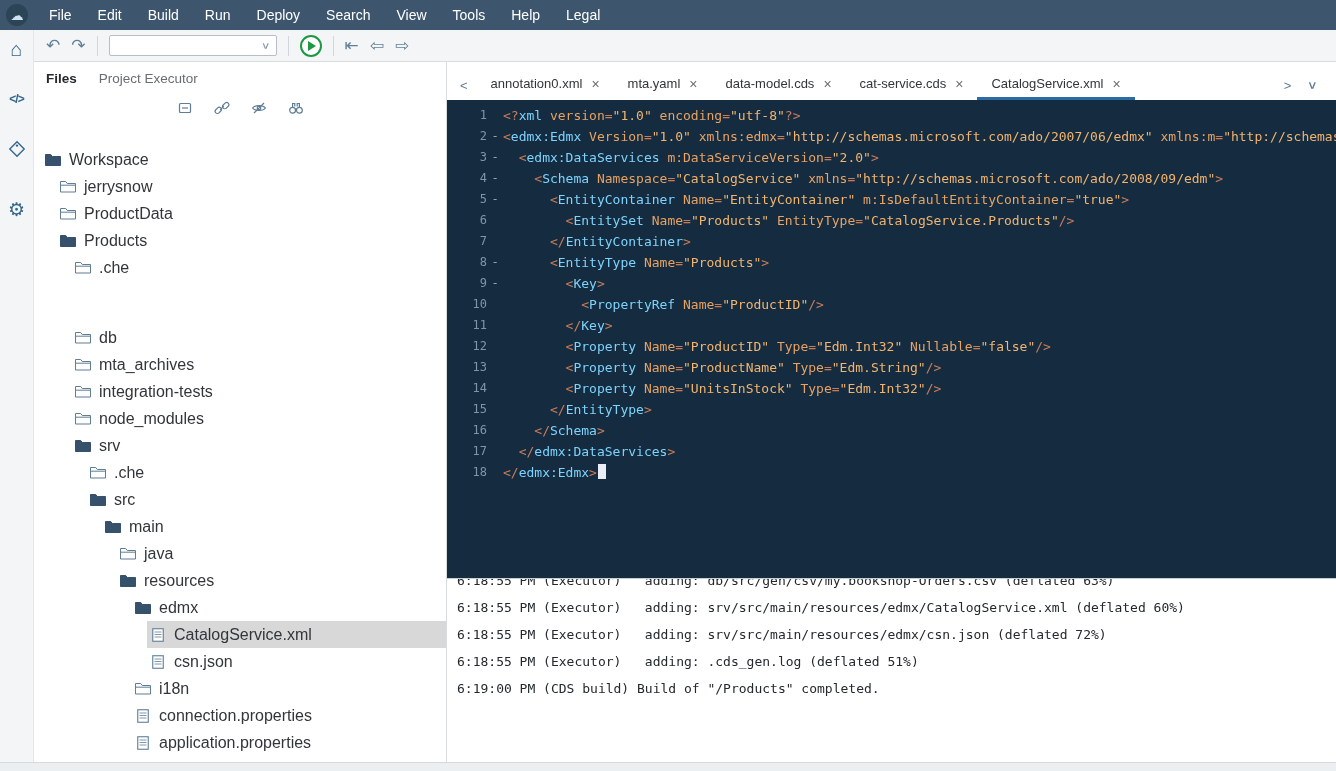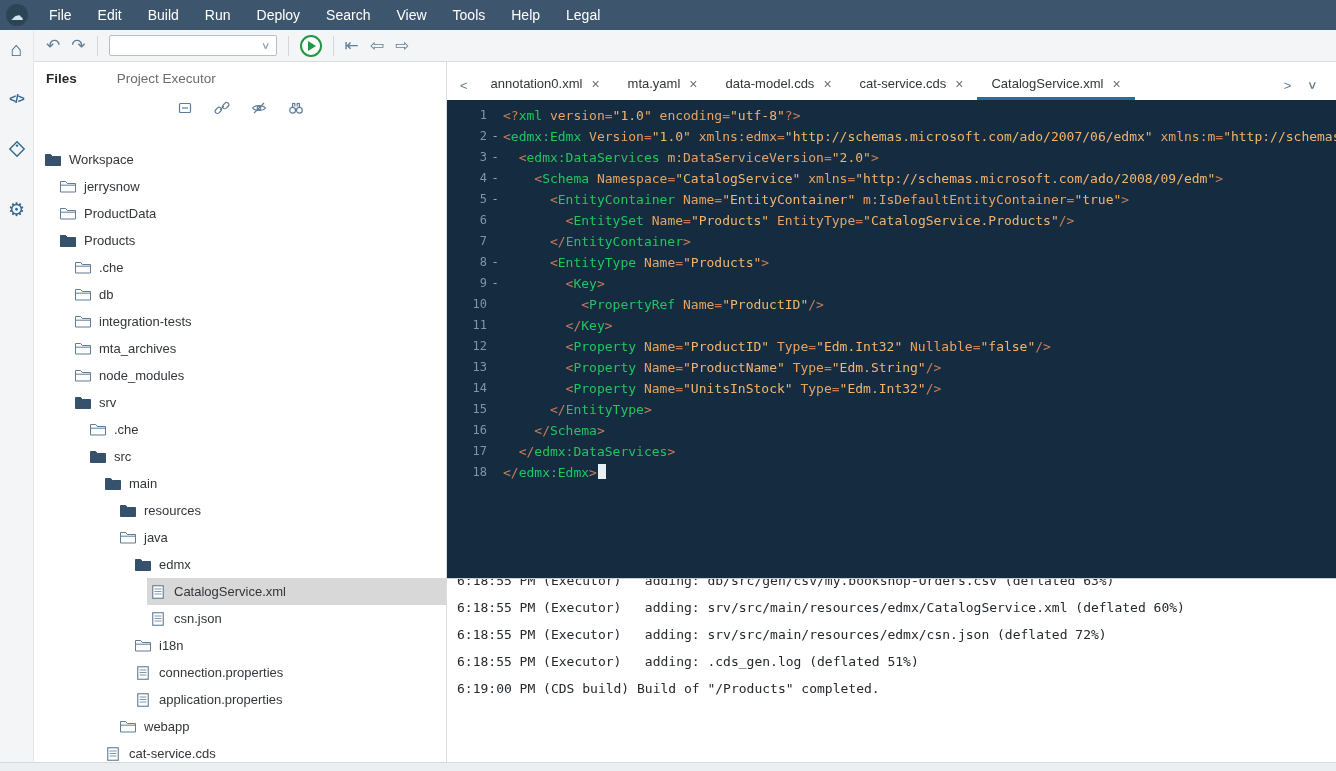--- a/index.html
+++ b/index.html
@@ -38,29 +38,29 @@
   .play-btn { width:22px; height:22px; border-radius:50%; border:2px solid #1f9843; display:flex;
     align-items:center; justify-content:center; background:#fff; cursor:pointer; }
   .play-tri { width:0; height:0; border-left:8px solid #1f9843; border-top:5px solid transparent;
     border-bottom:5px solid transparent; margin-left:2px; }
 
   .content-row { flex:1; display:flex; min-height:0; }
 
   
   .explorer { flex:0 0 413px; border-right:1px solid #d9dde0; display:flex; flex-direction:column;
     background:#fff; min-height:0; overflow:hidden; }
-  .explorer-tabs { flex:0 0 32px; display:flex; align-items:center; gap:40px; padding-left:12px;text-align:center; }
+  .explorer-tabs { flex:0 0 32px; display:flex; align-items:center; gap:22px; padding-left:12px;text-align:center; }
   .explorer-tab { font-size:13.5px; color:#6a6d70; cursor:pointer; }
   .explorer-tab.active { color:#26292c; font-weight:bold; }
   .explorer-actions { flex:0 0 28px; display:flex; align-items:center; justify-content:flex-end;
     gap:21px; padding-right:142px; }
   .action-icon { cursor:pointer; display:flex; }
   .action-icon svg * { stroke:#5f7d96; fill:none; stroke-width:1.2; }
   .tree { flex:1; overflow:hidden; padding-top:24px; }
-  .tree-row { height:27px; display:flex; align-items:center; font-size:13px; color:#32363a; cursor:pointer; }
+  .tree-row { height:27px; display:flex; align-items:center; font-size:16px; color:#32363a; cursor:pointer; }
   .tree-inner { display:flex; align-items:center; gap:8px; flex:1; height:100%; padding-left:2px; }
   .tree-row.selected .tree-inner { background:#d8d8d8; }
   .tree-icon { width:17px; display:flex; justify-content:center; }
   .tree-label { white-space:nowrap; }
 
   
   .editor-col { flex:1; display:flex; flex-direction:column; min-width:0; background:#fff; }
   .tabbar { flex:0 0 38px; display:flex; align-items:flex-end; padding:0 10px 0 4px; }
   .tabbar-inner { display:flex; align-items:center; height:30px; flex:1; min-width:0; }
   .tab-chev { color:#5f7d96; font-size:13px; padding:0 9px; cursor:pointer; }
@@ -69,21 +69,21 @@
   .ed-tab.active { border-bottom-color:#2b6ca3; }
   .ed-tab .close { color:#6a6d70; font-size:14px; }
   .tab-spacer { flex:1; }
 
   .code-area { flex:0 0 478px; background:#152c40; overflow:hidden; padding-top:5px;
     font-family:"DejaVu Sans Mono","Liberation Mono",monospace; cursor:text; }
   .code-row { display:flex; height:21px; line-height:21px; white-space:pre; }
   .gutter { flex:0 0 40px; text-align:right; color:#7d96aa; font-size:12px; }
   .fold { flex:0 0 16px; text-align:center; color:#8fa6b8; font-size:12px; }
   .code-text { font-size:13px; color:#c97c58; }
-  .code-text .tag  { color:#22c55e; }
+  .code-text .tag  { color:#7dd3fc; }
   .code-text .attr { color:#e8a262; }
   .code-text .str  { color:#f2b46e; }
   .cursor { display:inline-block; width:8px; height:15px; background:#e8eef3; vertical-align:-2px; margin-left:1px; }
 
   
   .console { flex:0 0 184px; background:#fff; border-top:1px solid #c9ced3; overflow:hidden;
     font-family:"DejaVu Sans Mono","Liberation Mono",monospace; font-size:13px; color:#24292e; padding-left:10px; }
   .console-line { height:27px; line-height:27px; white-space:pre; }
   .console-line.clipped { margin-top:-12px; }
 
@@ -230,29 +230,40 @@
                 <div class="tree-inner">
                   <span class="tree-icon">
                     <svg width="16" height="13" viewBox="0 0 16 13">
                       <path d="M0.5 1.5 h5.2 l1.6 2 h8.2 v8.5 h-15 z" fill="#fdfdfd" stroke="#607d96"></path>
                       <path d="M0.5 5.2 h15" stroke="#607d96" fill="none"></path>
                     </svg>
                   </span>
                   <span class="tree-label">.che</span>
                 </div>
               </div>
+              <div class="tree-row" style="padding-left: 38px; margin-top: 43px;">
+                <div class="tree-inner">
+                  <span class="tree-icon">
+                    <svg width="16" height="13" viewBox="0 0 16 13">
+                      <path d="M0.5 1.5 h5.2 l1.6 2 h8.2 v8.5 h-15 z" fill="#fdfdfd" stroke="#607d96"></path>
+                      <path d="M0.5 5.2 h15" stroke="#607d96" fill="none"></path>
+                    </svg>
+                  </span>
+                  <span class="tree-label">db</span>
+                </div>
+              </div>
               <div class="tree-row" style="padding-left: 38px;">
                 <div class="tree-inner">
                   <span class="tree-icon">
                     <svg width="16" height="13" viewBox="0 0 16 13">
                       <path d="M0.5 1.5 h5.2 l1.6 2 h8.2 v8.5 h-15 z" fill="#fdfdfd" stroke="#607d96"></path>
                       <path d="M0.5 5.2 h15" stroke="#607d96" fill="none"></path>
                     </svg>
                   </span>
-                  <span class="tree-label">db</span>
+                  <span class="tree-label">mta_archives</span>
                 </div>
               </div>
               <div class="tree-row" style="padding-left: 38px;">
                 <div class="tree-inner">
                   <span class="tree-icon">
                     <svg width="16" height="13" viewBox="0 0 16 13">
                       <path d="M0.5 1.5 h5.2 l1.6 2 h8.2 v8.5 h-15 z" fill="#fdfdfd" stroke="#607d96"></path>
                       <path d="M0.5 5.2 h15" stroke="#607d96" fill="none"></path>
                     </svg>
                   </span>
@@ -260,31 +271,20 @@
                 </div>
               </div>
               <div class="tree-row" style="padding-left: 38px;">
                 <div class="tree-inner">
                   <span class="tree-icon">
                     <svg width="16" height="13" viewBox="0 0 16 13">
                       <path d="M0.5 1.5 h5.2 l1.6 2 h8.2 v8.5 h-15 z" fill="#fdfdfd" stroke="#607d96"></path>
                       <path d="M0.5 5.2 h15" stroke="#607d96" fill="none"></path>
                     </svg>
                   </span>
-                  <span class="tree-label">mta_archives</span>
-                </div>
-              </div>
-              <div class="tree-row" style="padding-left: 38px;">
-                <div class="tree-inner">
-                  <span class="tree-icon">
-                    <svg width="16" height="13" viewBox="0 0 16 13">
-                      <path d="M0.5 1.5 h5.2 l1.6 2 h8.2 v8.5 h-15 z" fill="#fdfdfd" stroke="#607d96"></path>
-                      <path d="M0.5 5.2 h15" stroke="#607d96" fill="none"></path>
-                    </svg>
-                  </span>
                   <span class="tree-label">node_modules</span>
                 </div>
               </div>
               <div class="tree-row" style="padding-left: 38px; text-align: right;">
                 <div class="tree-inner">
                   <span class="tree-icon">
                     <svg width="16" height="13" viewBox="0 0 16 13">
                       <path d="M0.5 1.5 h5.2 l1.6 2 h8.2 v9 h-15 z" fill="#35516b" stroke="#35516b"></path>
                     </svg>
                   </span>
@@ -319,35 +319,35 @@
                       <path d="M0.5 1.5 h5.2 l1.6 2 h8.2 v9 h-15 z" fill="#35516b" stroke="#35516b"></path>
                     </svg>
                   </span>
                   <span class="tree-label">main</span>
                 </div>
               </div>
               <div class="tree-row" style="padding-left: 83px;">
                 <div class="tree-inner">
                   <span class="tree-icon">
                     <svg width="16" height="13" viewBox="0 0 16 13">
+                      <path d="M0.5 1.5 h5.2 l1.6 2 h8.2 v8.5 h-15 z" fill="#fdfdfd" stroke="#607d96"></path>
+                      <path d="M0.5 5.2 h15" stroke="#607d96" fill="none"></path>
+                    </svg>
+                  </span>
+                  <span class="tree-label">java</span>
+                </div>
+              </div>
+              <div class="tree-row" style="padding-left: 83px;">
+                <div class="tree-inner">
+                  <span class="tree-icon">
+                    <svg width="16" height="13" viewBox="0 0 16 13">
                       <path d="M0.5 1.5 h5.2 l1.6 2 h8.2 v9 h-15 z" fill="#35516b" stroke="#35516b"></path>
                     </svg>
                   </span>
                   <span class="tree-label">resources</span>
-                </div>
-              </div>
-              <div class="tree-row" style="padding-left: 83px;">
-                <div class="tree-inner">
-                  <span class="tree-icon">
-                    <svg width="16" height="13" viewBox="0 0 16 13">
-                      <path d="M0.5 1.5 h5.2 l1.6 2 h8.2 v8.5 h-15 z" fill="#fdfdfd" stroke="#607d96"></path>
-                      <path d="M0.5 5.2 h15" stroke="#607d96" fill="none"></path>
-                    </svg>
-                  </span>
-                  <span class="tree-label">java</span>
                 </div>
               </div>
               <div class="tree-row" style="padding-left: 98px;">
                 <div class="tree-inner">
                   <span class="tree-icon">
                     <svg width="16" height="13" viewBox="0 0 16 13">
                       <path d="M0.5 1.5 h5.2 l1.6 2 h8.2 v9 h-15 z" fill="#35516b" stroke="#35516b"></path>
                     </svg>
                   </span>
                   <span class="tree-label">edmx</span>

